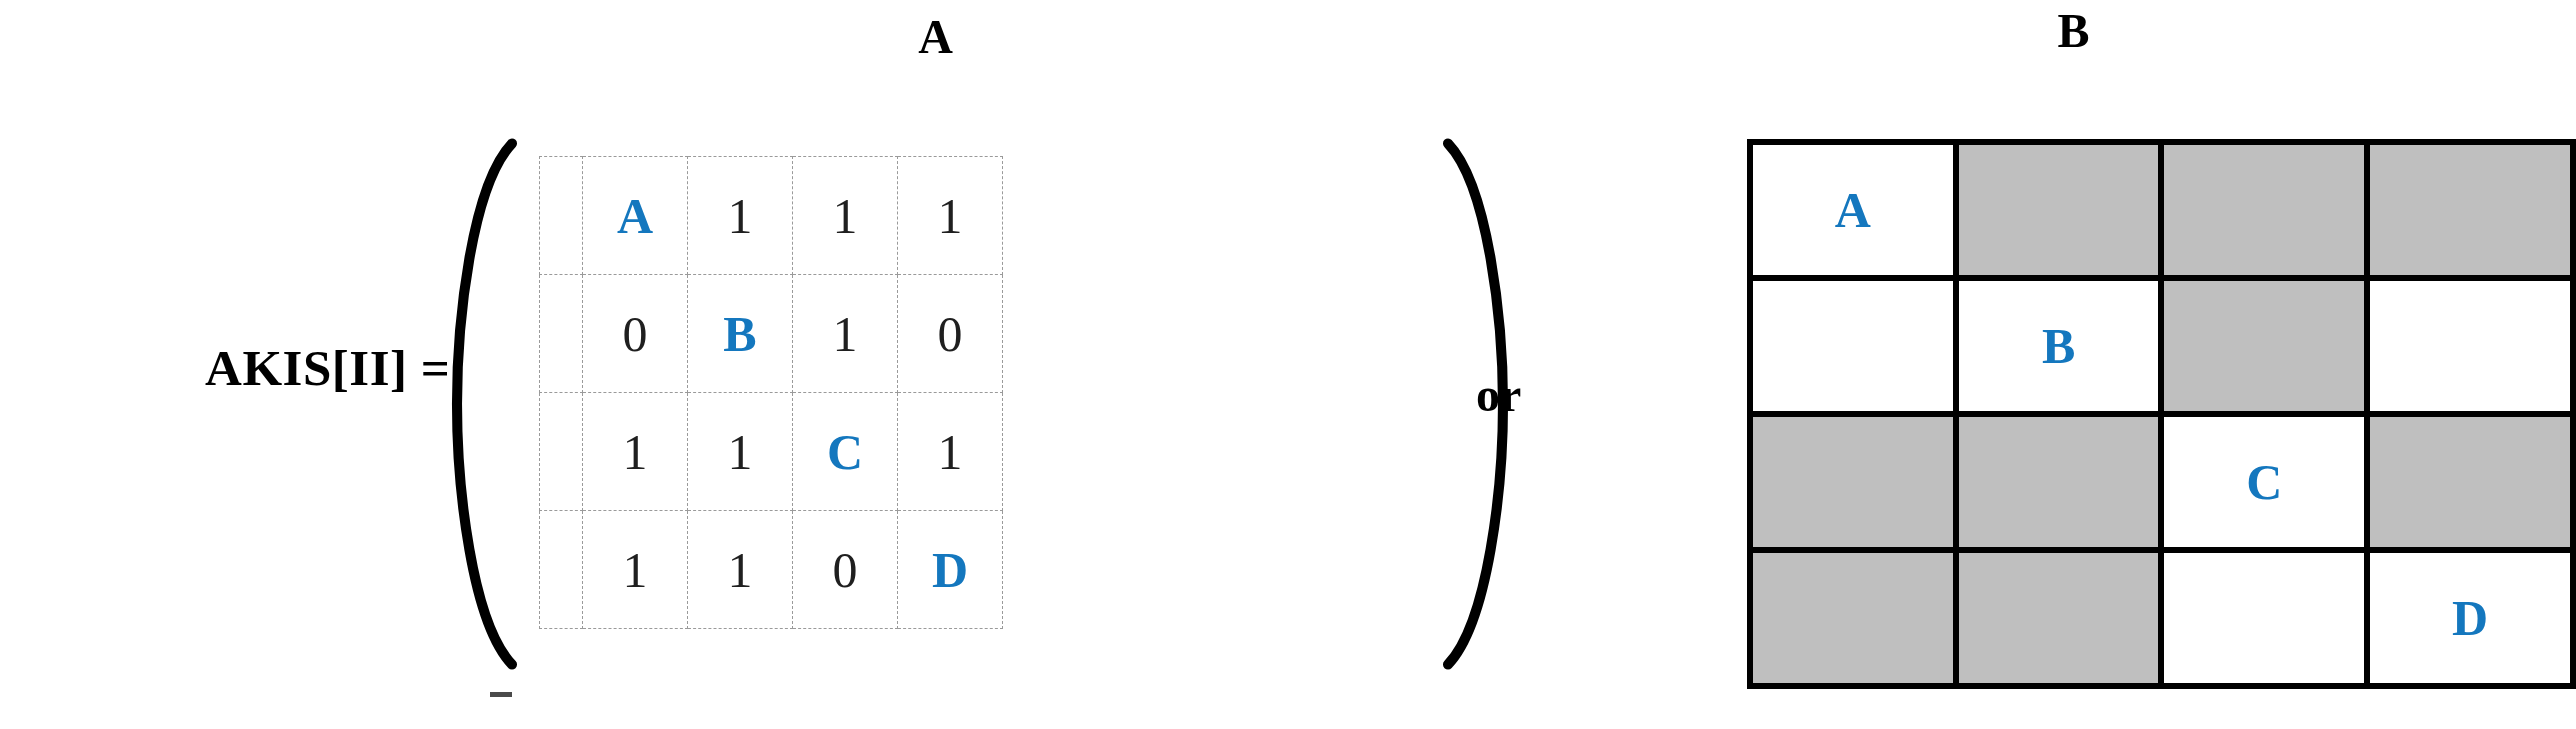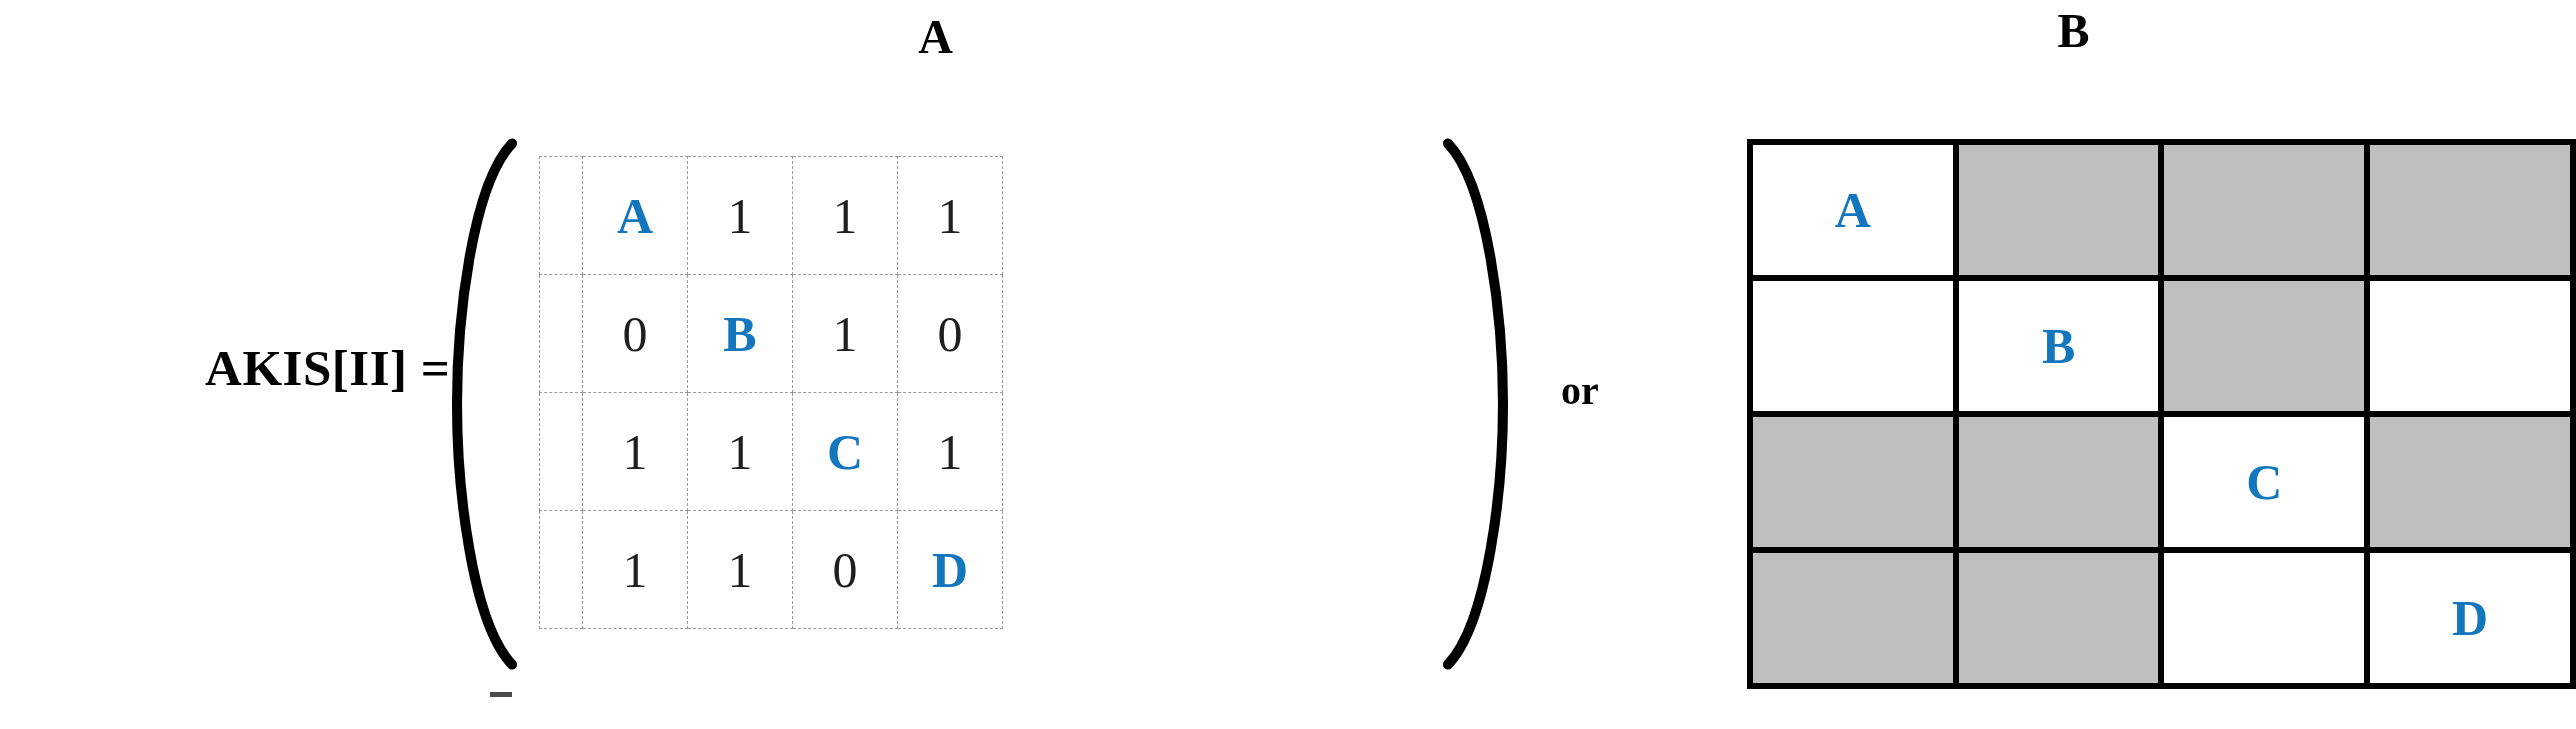--- a/index.html
+++ b/index.html
@@ -38,25 +38,25 @@
     font-size: 51px;
     letter-spacing: 0.5px;
     color: #000000;
     text-align: right;
     white-space: nowrap;
     margin-left: 47px;
   }
 
   
   #or-label {
-    left: 1561px;
+    left: 1476px;
     top: 367px;
     width: 110px;
     font-weight: bold;
-    font-size: 40px;
+    font-size: 48px;
     color: #000000;
     text-align: left;
   }
 
   
   #matrix-wrap {
     left: 431px;
     top: 138px;
     width: 1101px;
     height: 532px;

